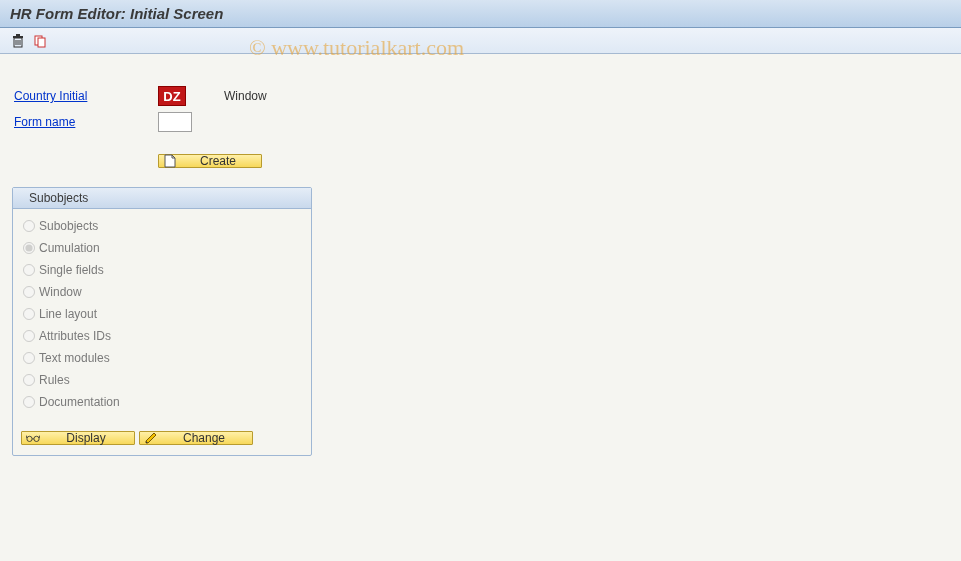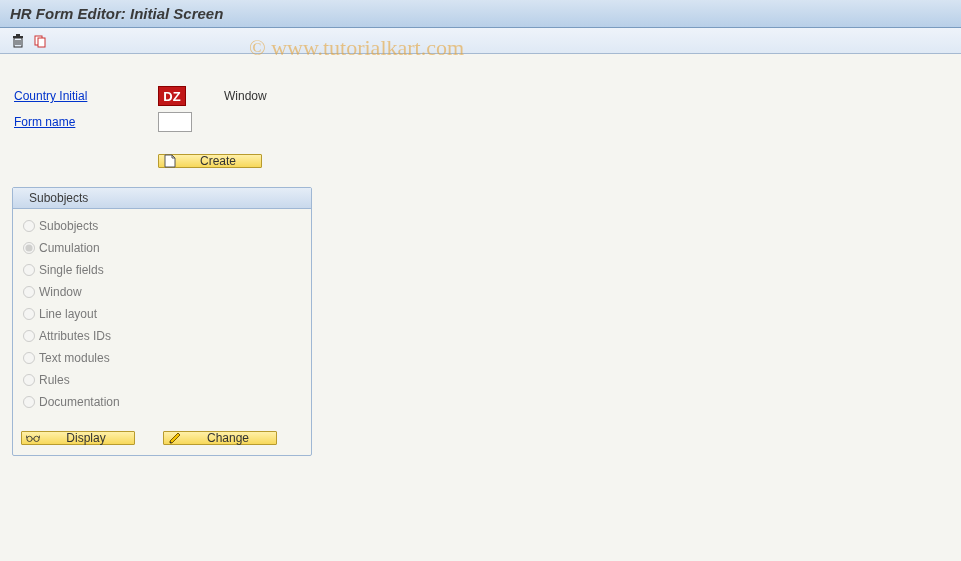--- a/index.html
+++ b/index.html
@@ -129,21 +129,21 @@
       height: 22px;
       color: #7a7a7a;
       gap: 4px;
     }
     .radio-row input[type=radio]{
       accent-color: #888;
       width:12px; height:12px;
     }
     .groupbox-actions {
       display: flex;
-      gap: 28px;
+      gap: 4px;
       padding: 8px 8px 10px 8px;
     }
     .btn-small { width: 114px; justify-content:flex-start;}
     .btn-small .lbl { flex:1; text-align:center; }
     svg { display:block; }
   </style>
 </head>
 <body>
 
 <div class="titlebar">

